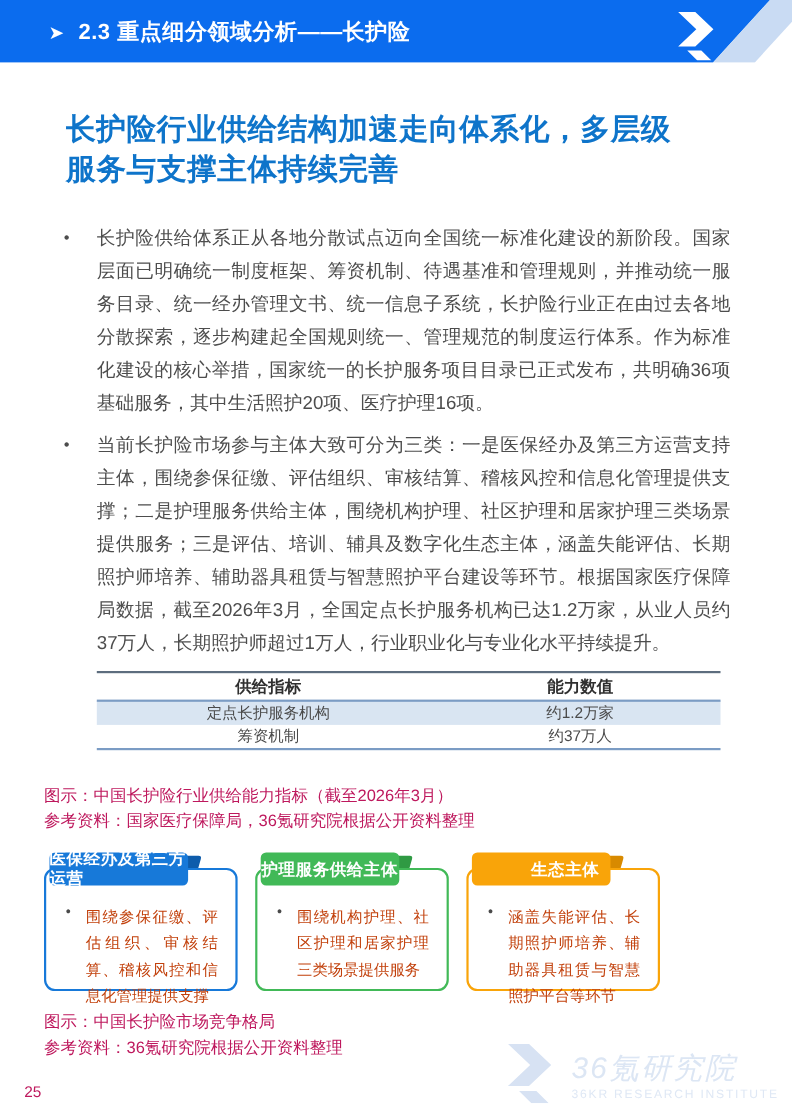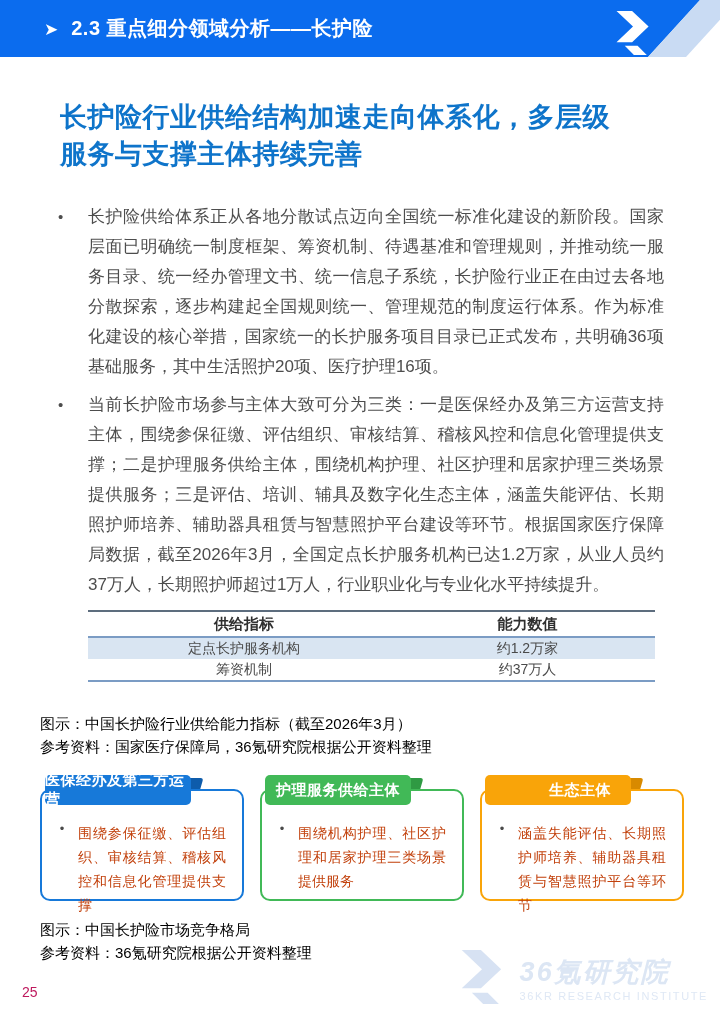--- a/index.html
+++ b/index.html
@@ -36,26 +36,26 @@
   .supply-table { position:absolute; left:88px; top:610px; width:567px;
     border-collapse:collapse; border-top:2px solid #5d6d7e; border-bottom:2px solid #7b9cc4; }
   .supply-table th { height:26px; font-size:15px; font-weight:bold; color:#2f2f2f;
     text-align:center; border-bottom:2px solid #7b9cc4; }
   .supply-table td { height:22px; font-size:14px; color:#4a4a4a; text-align:center; }
   .supply-table tr.alt { background:#d9e5f2; }
   .supply-table .c1 { width:55%; }
   .supply-table .c2 { width:45%;text-align:center; }
 
   
-  .caption { position:absolute; left:40px; color:#000000; font-size:15px; line-height:23px; }
+  .caption { position:absolute; left:40px; color:#be185d; font-size:15px; line-height:23px; }
   .caption-1 { top:712px; }
   .caption-2 { top:918px; }
 
   
-  .cards { position:absolute; left:40px; top:773px; width:644px; display:flex; gap:16px; }
+  .cards { position:absolute; left:40px; top:773px; width:560px; display:flex; gap:16px; }
   .card { flex:1; position:relative; margin-top:16px; height:112px;
     border:2px solid; border-radius:10px; background:#fff; }
   .card .tab { position:absolute; top:-16px; left:3px; width:73%; height:30px;
     border-radius:5px; color:#fff; font-weight:bold; font-size:15px;
     display:flex; align-items:center; justify-content:center; letter-spacing:0.5px; }
   .card .tab .fold { position:absolute; right:-9px; top:3px; width:20px; height:24px;
     transform:skewX(-16deg); border-radius:3px; z-index:-1; }
   .card-blue  { border-color:#1779d9; }
   .card-blue  .tab { background:#1779d9; }
   .card-blue  .fold { background:#0e5cab; }
@@ -69,21 +69,21 @@
   .card-body .dot { width:24px; flex:0 0 24px; text-align:center; color:#4a4a4a;
     font-size:13px; line-height:24px; }
   .card-body p { flex:1; margin:4px; font-size:14px; color:#c2410c; line-height:24px;
     text-align:justify; }
 
   
   .page-number { position:absolute; left:22px; top:984px; font-size:14px; color:#be185d; }
   .footer-logo { position:absolute; right:12px; bottom:10px; display:flex;
     align-items:center; gap:10px; }
   .footer-logo .texts { display:flex; flex-direction:column; align-items:flex-start; }
-  .footer-logo .cn { font-size:27px; font-weight:bold; color:#dce6f4; letter-spacing:2px;
+  .footer-logo .cn { font-size:27px; font-weight:normal; color:#dce6f4; letter-spacing:2px;
     font-style:italic; line-height:30px; }
   .footer-logo .en { font-size:11px; color:#dfe8f5; letter-spacing:1.6px; margin-top:3px; }
   .logo-glyph-white { fill:#ffffff; }
   .logo-glyph-light { fill:#d7e2f3; }
 </style>
 </head>
 <body>
 
 <div class="header-bar"></div>
 <div class="header-stripe"></div>

